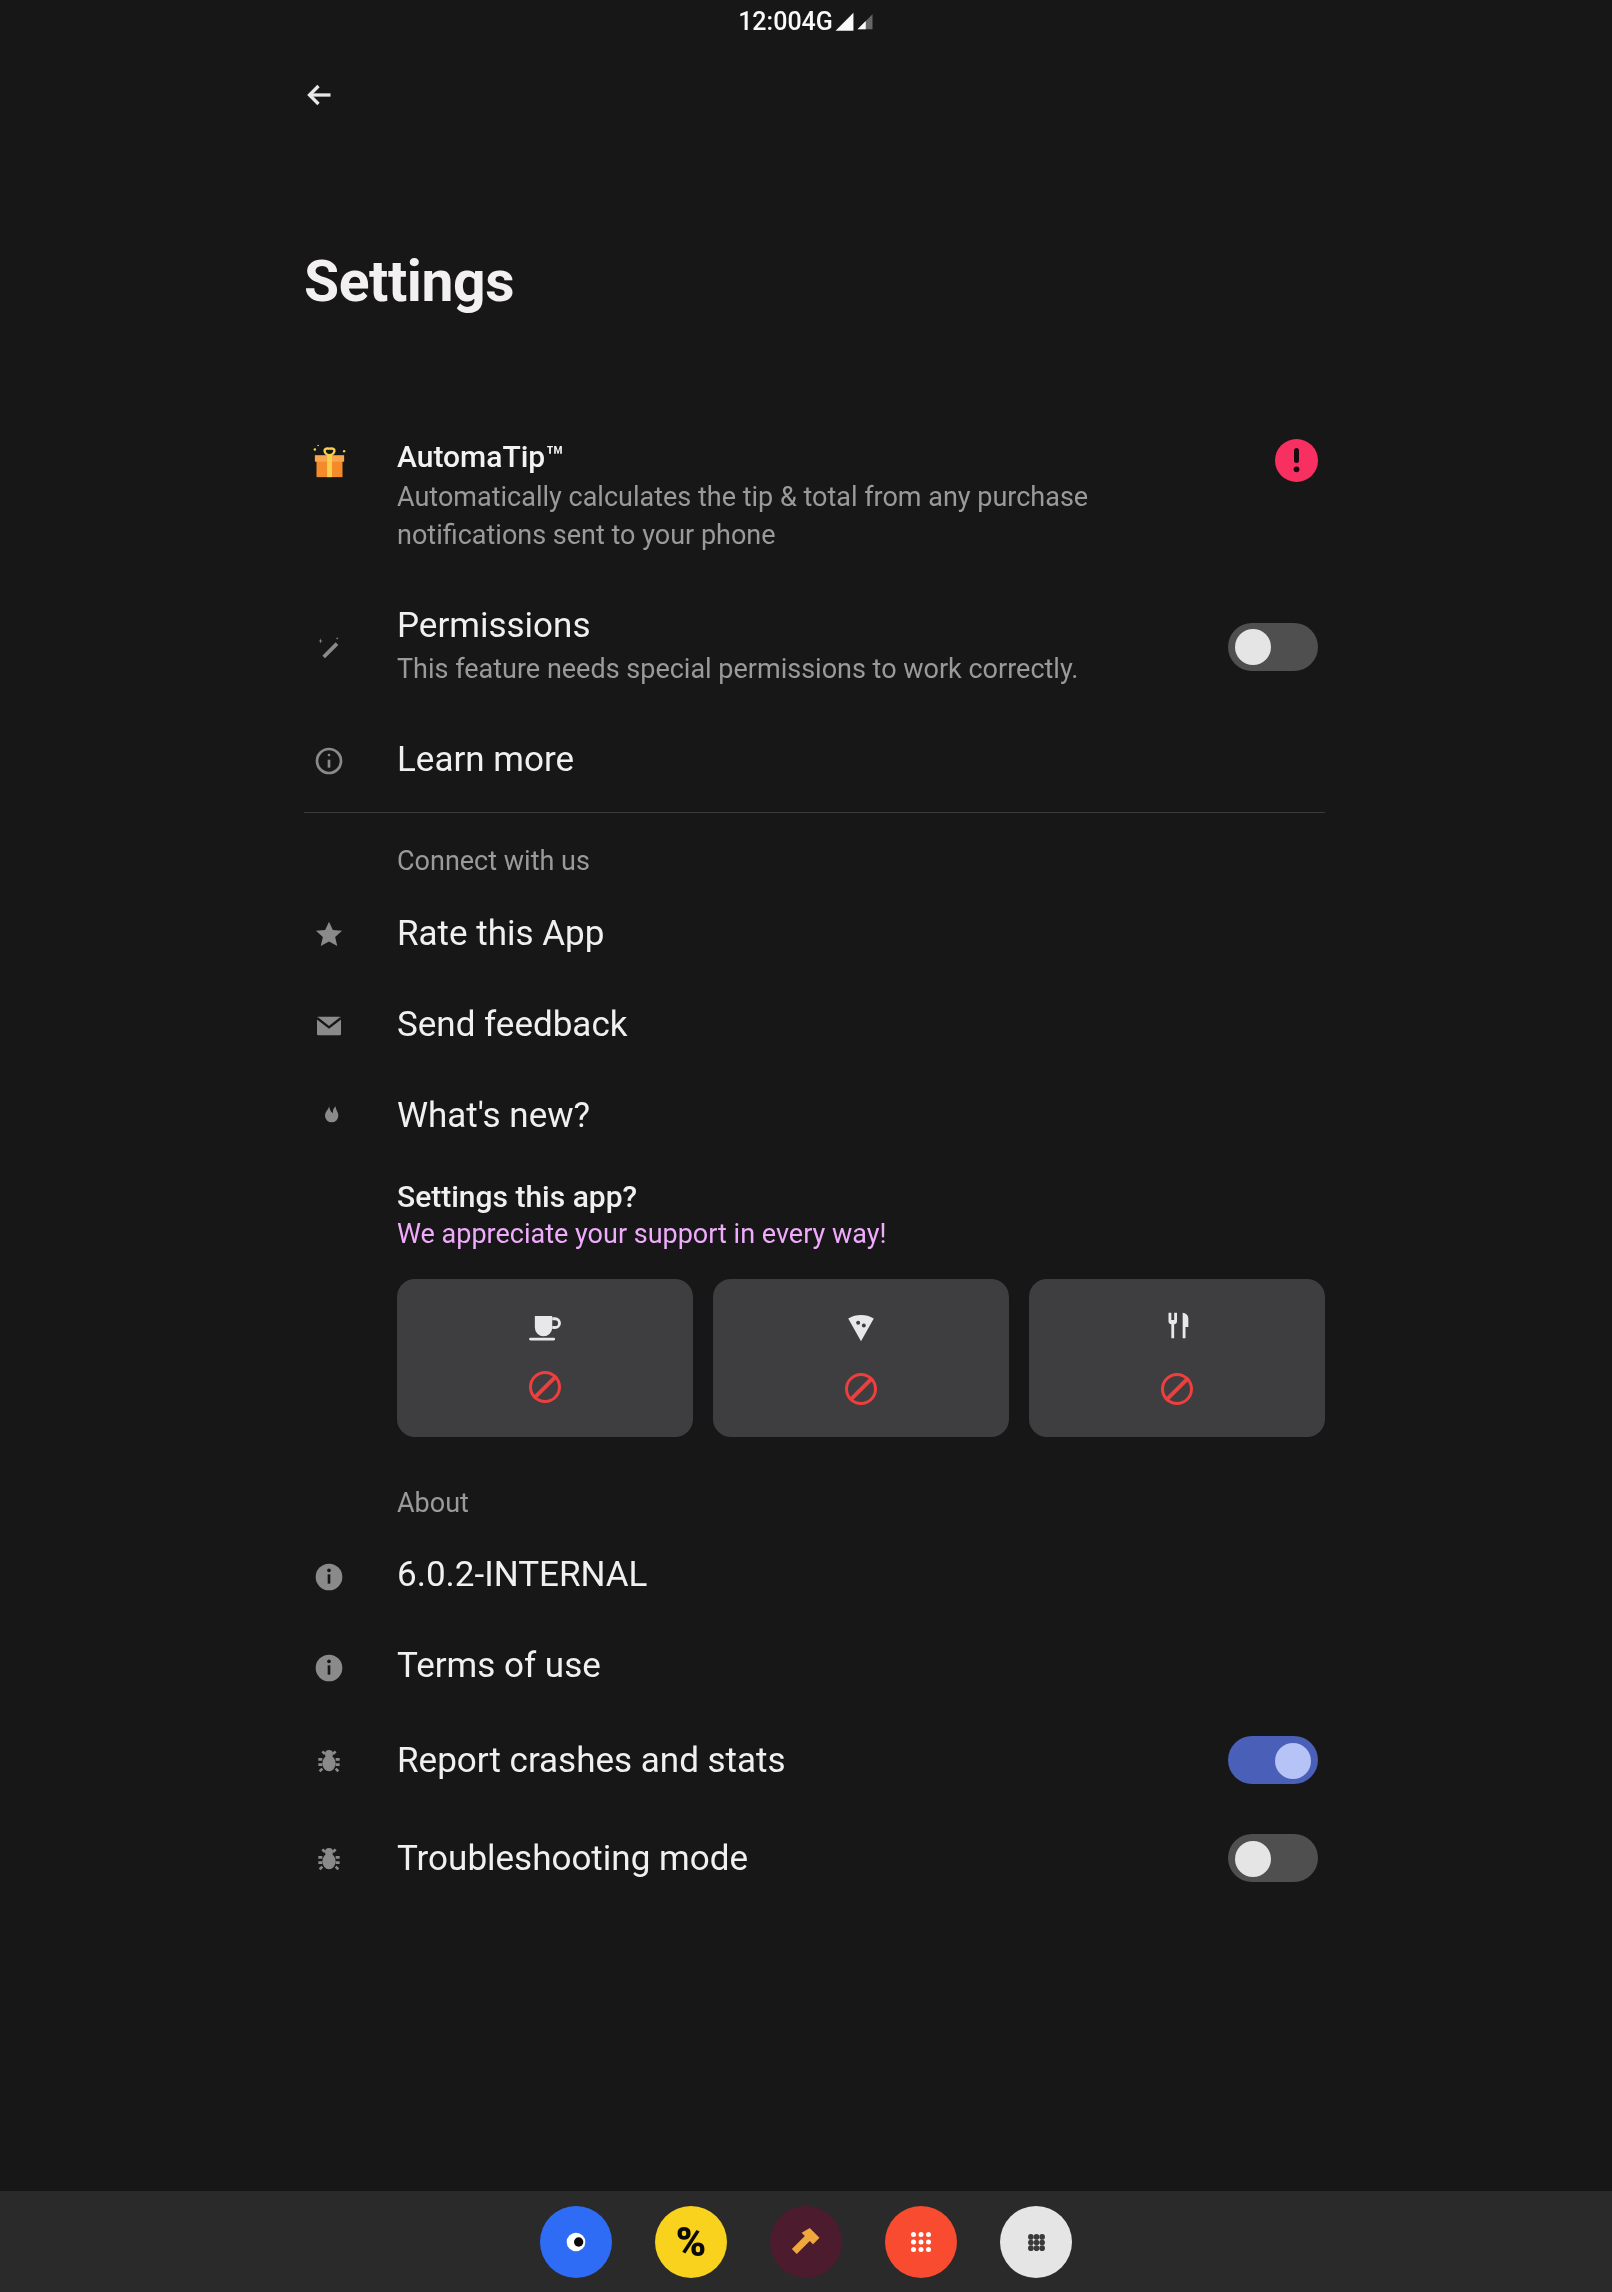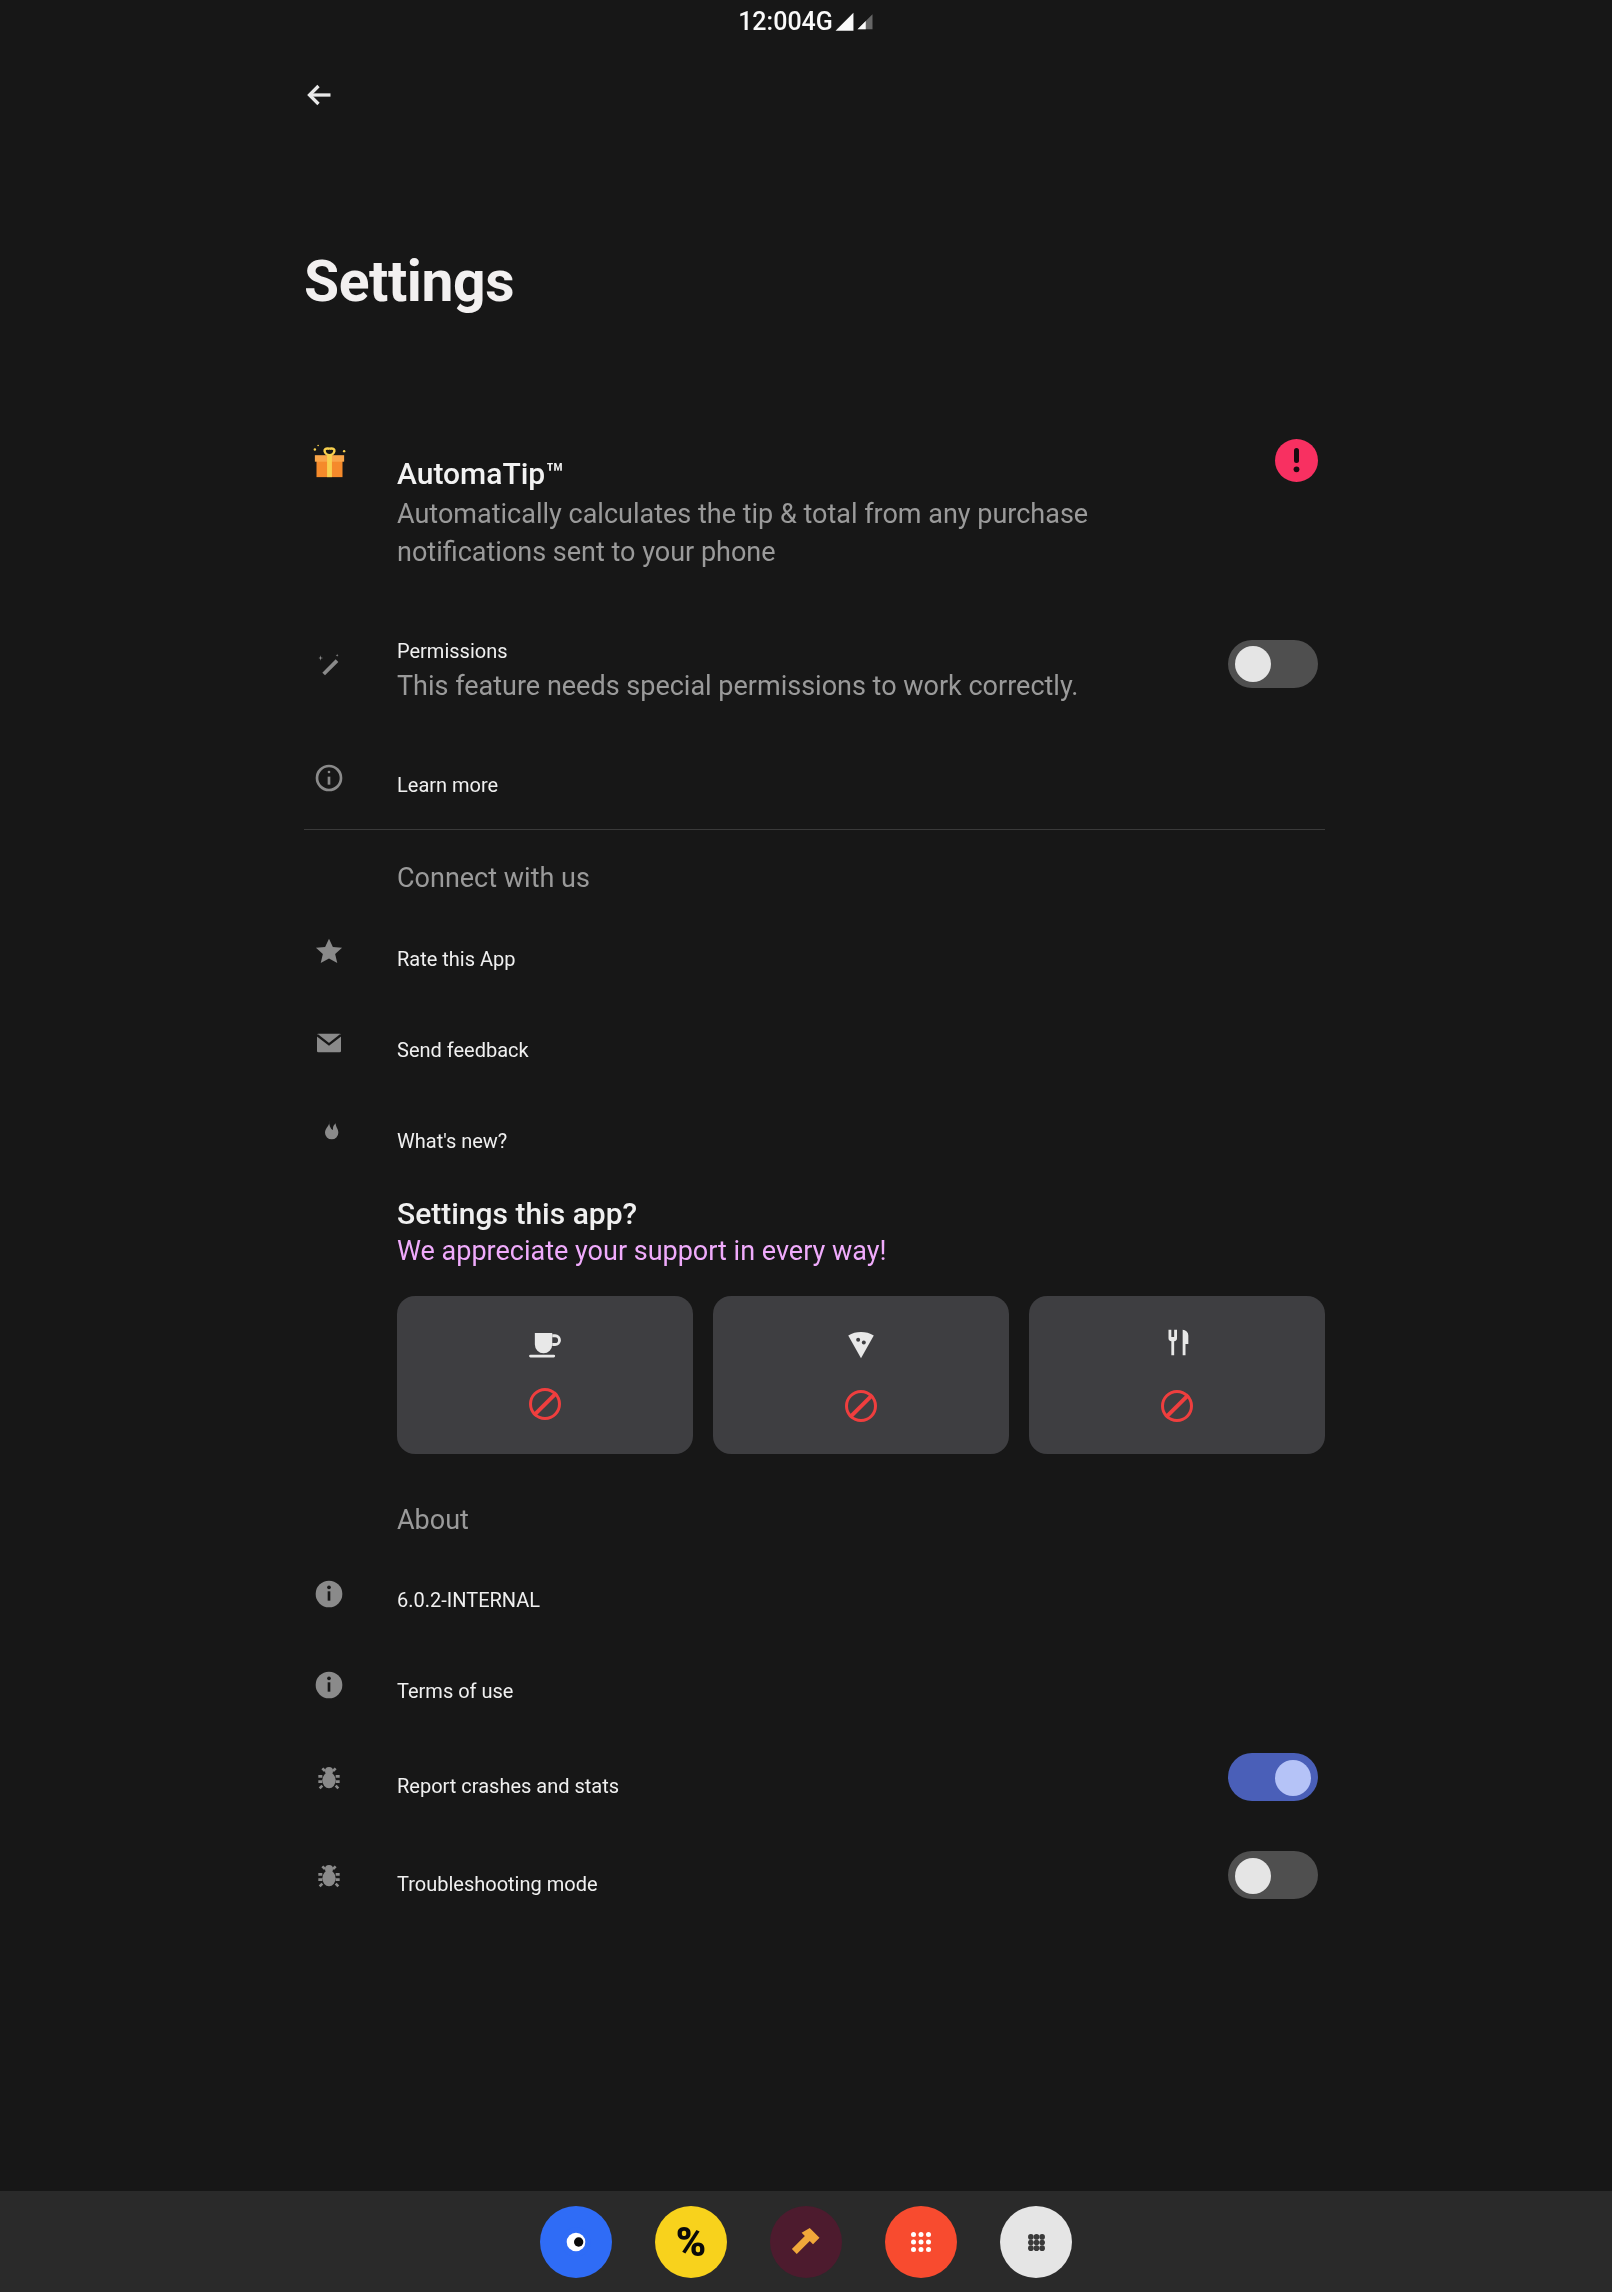--- a/index.html
+++ b/index.html
@@ -47,22 +47,22 @@
       position: relative;
     }
     .row-center { align-items: center; }
     .row-icon {
       width: 50px;
       display: flex;
       justify-content: center;
       flex-shrink: 0;
       margin-top: 3.6px;
     }
-    .row-body { flex: 1; margin-top: 17px; }
-    .row-title { font-size: 20px; color: #f0f0f0; font-weight: 400; }
+    .row-body { flex: 1; }
+    .row-title { font-size: 35px; color: #f0f0f0; font-weight: 400; }
     .row-title-strong { font-size: 30px; color: #f2f2f2; font-weight: 500; }
     .row-sub { font-size: 27px; color: #9a9a9a; margin-top: 5.4px; line-height: 1.4; }
     .row-trail {
       display: flex;
       align-items: center;
       flex-shrink: 0;
       padding-right: 7.2px;
     }
     .alert-badge {
       width: 43px; height: 43px; border-radius: 50%;

